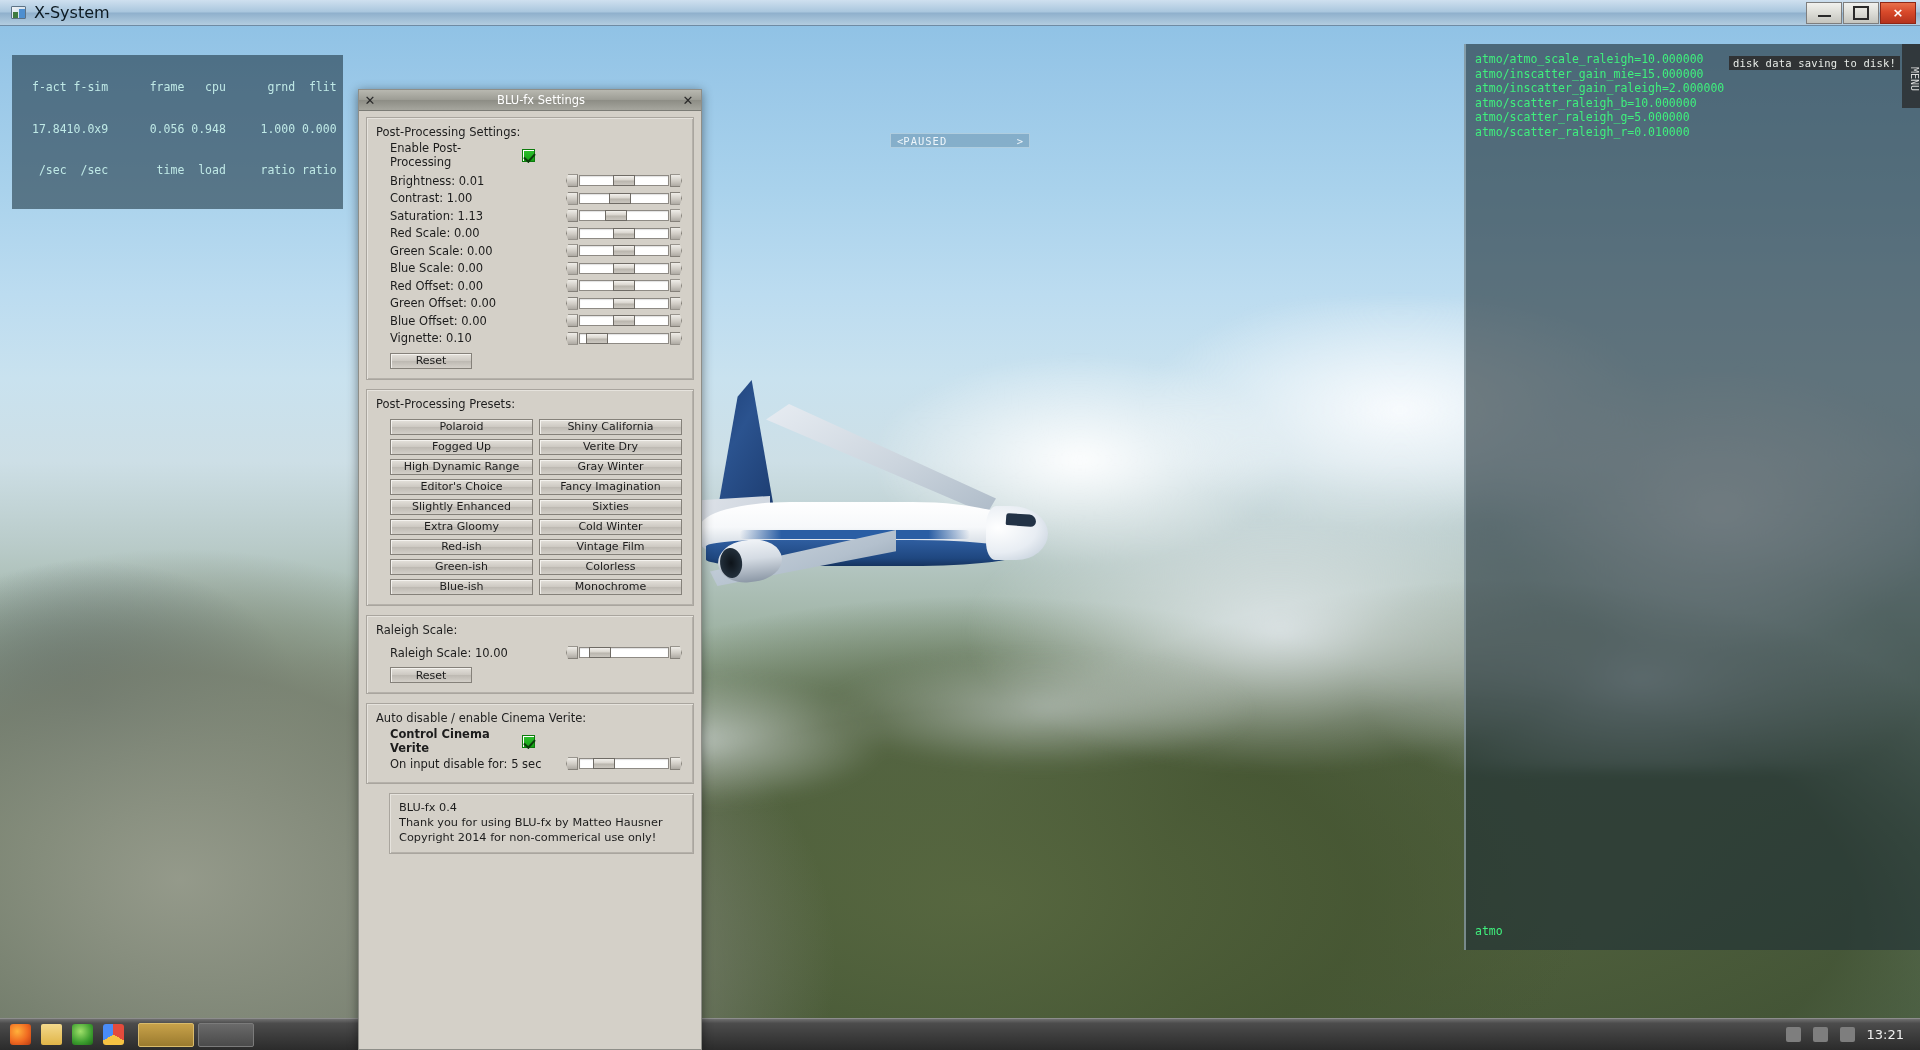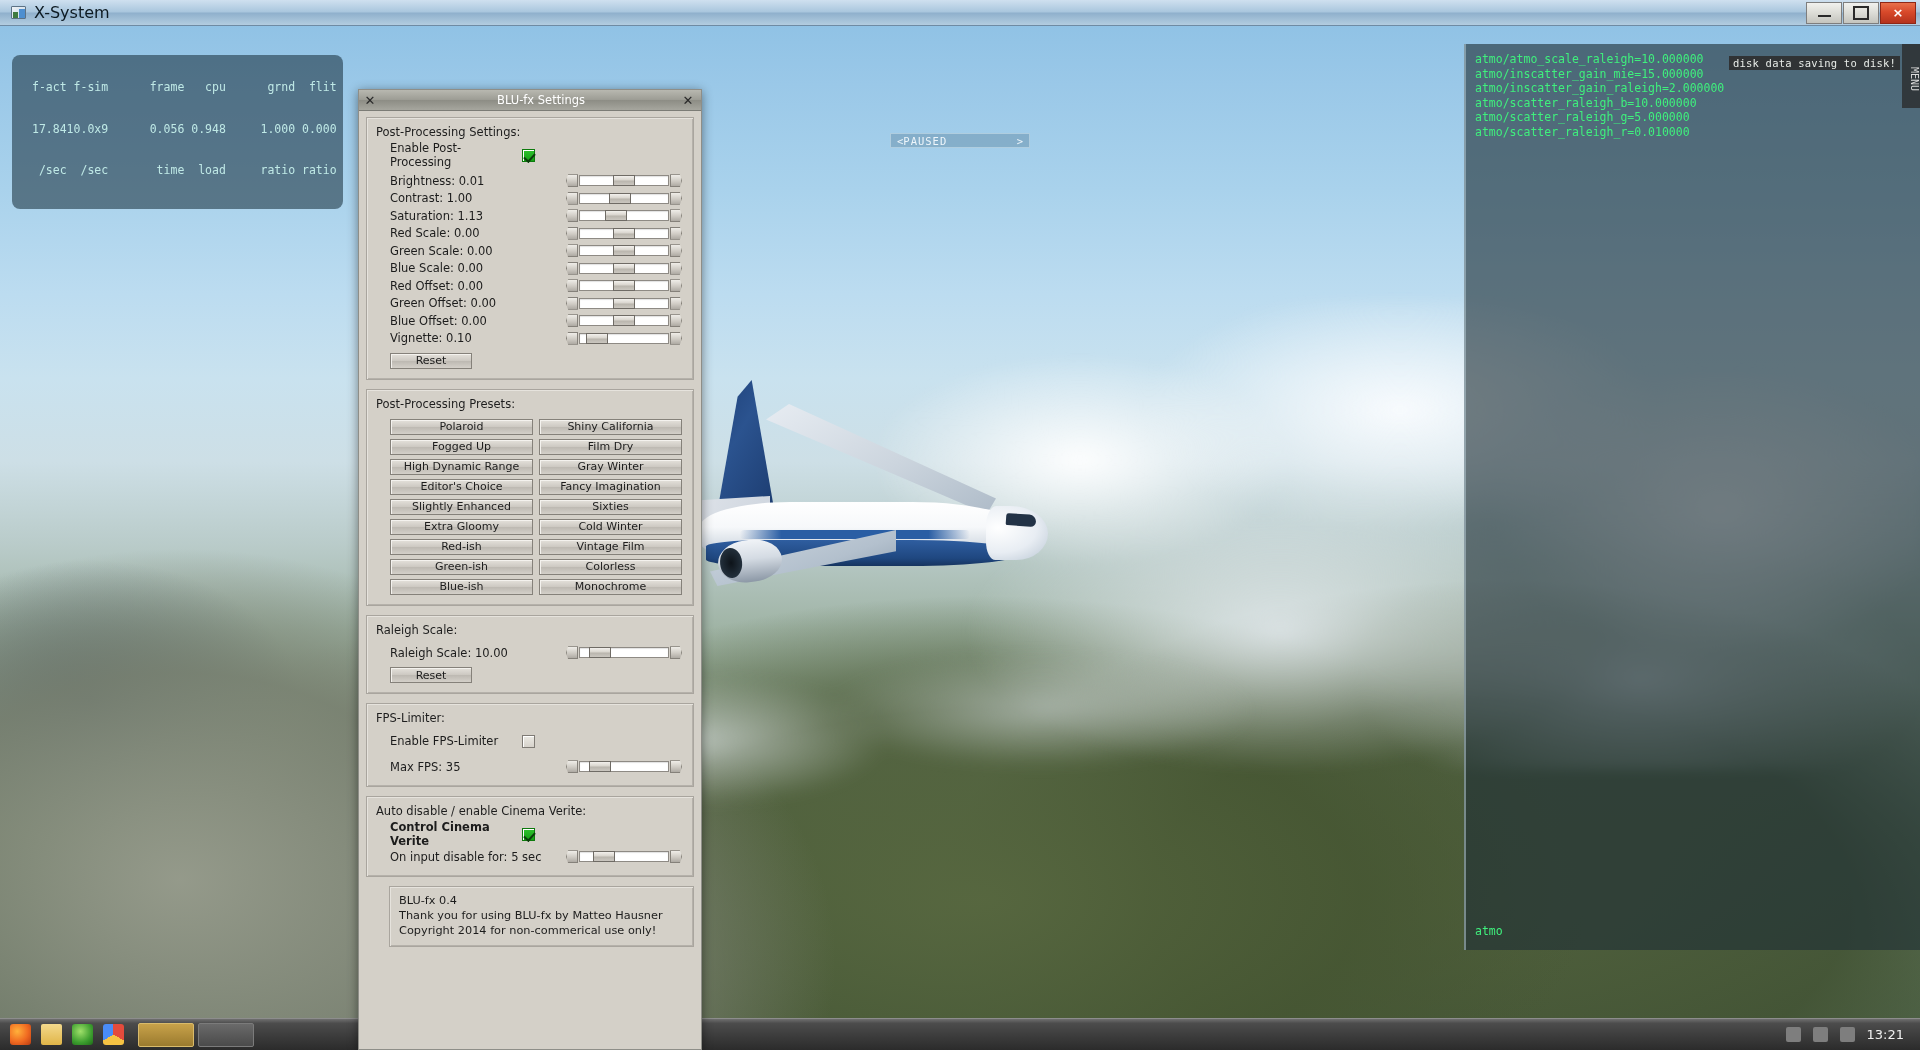--- a/index.html
+++ b/index.html
@@ -147,21 +147,20 @@
   .wmax:after{content:"";display:block;width:12px;height:10px;border:2px solid #2a2a2a;}
 
   
   .hud {
     position: absolute; left: 12px; top: 55px;
     background: rgba(20,42,54,0.55);
     padding: 2px 6px 3px 6px;
     font-family: "DejaVu Sans Mono", monospace;
     font-size: 11.5px; line-height: 12px; color: #bfe9e6;
     white-space: pre;
-    border-radius: 8px;
   }
   .hud .row { display: block; }
 
   
   .paused {
     position: absolute; left: 890px; top: 133px; width: 140px; height: 15px;
     background: rgba(110,150,175,0.55); border: 1px solid rgba(190,215,230,0.75);
     display: flex; align-items: center; justify-content: space-between;
     padding: 0 6px; font-size: 10.5px; color: #eef6fb;
     font-family: "DejaVu Sans Mono", monospace;
@@ -501,21 +500,21 @@
 
         <div class="btn reset">Reset</div>
       </div>
 
       <div class="group">
         <div class="group-title">Post-Processing Presets:</div>
         <div class="presets-grid" id="presets-grid">
             <div class="btn">Polaroid</div>
             <div class="btn">Shiny California</div>
             <div class="btn">Fogged Up</div>
-            <div class="btn">Film Dry</div>
+            <div class="btn">Verite Dry</div>
             <div class="btn">High Dynamic Range</div>
             <div class="btn">Gray Winter</div>
             <div class="btn">Editor's Choice</div>
             <div class="btn">Fancy Imagination</div>
             <div class="btn">Slightly Enhanced</div>
             <div class="btn">Sixties</div>
             <div class="btn">Extra Gloomy</div>
             <div class="btn">Cold Winter</div>
             <div class="btn">Red-ish</div>
             <div class="btn">Vintage Film</div>
@@ -533,36 +532,20 @@
           <span class="slider">
             <span class="sl-arrow l"></span>
             <span class="sl-track"></span>
             <span class="sl-thumb" style="left:23px"></span>
             <span class="sl-arrow r"></span>
           </span>
         </div>
         <div class="btn reset">Reset</div>
       </div>
 
-      <div class="group">
-        <div class="group-title">FPS-Limiter:</div>
-        <div class="row" style="margin-bottom:9px;">
-          <span class="lbl">Enable FPS-Limiter</span>
-          <span class="chk"></span>
-        </div>
-        <div class="row">
-          <span class="lbl" style="width:152px">Max FPS: 35</span>
-          <span class="slider">
-            <span class="sl-arrow l"></span>
-            <span class="sl-track"></span>
-            <span class="sl-thumb" style="left:23px"></span>
-            <span class="sl-arrow r"></span>
-          </span>
-        </div>
-      </div>
 
       <div class="group">
         <div class="group-title">Auto disable / enable Cinema Verite:</div>
         <div class="row" style="margin-bottom:6px;font-weight:bold;">
           <span class="lbl">Control Cinema Verite</span>
           <span class="chk on"></span>
         </div>
         <div class="row">
           <span class="lbl" style="width:152px">On input disable for: 5 sec</span>
           <span class="slider">

